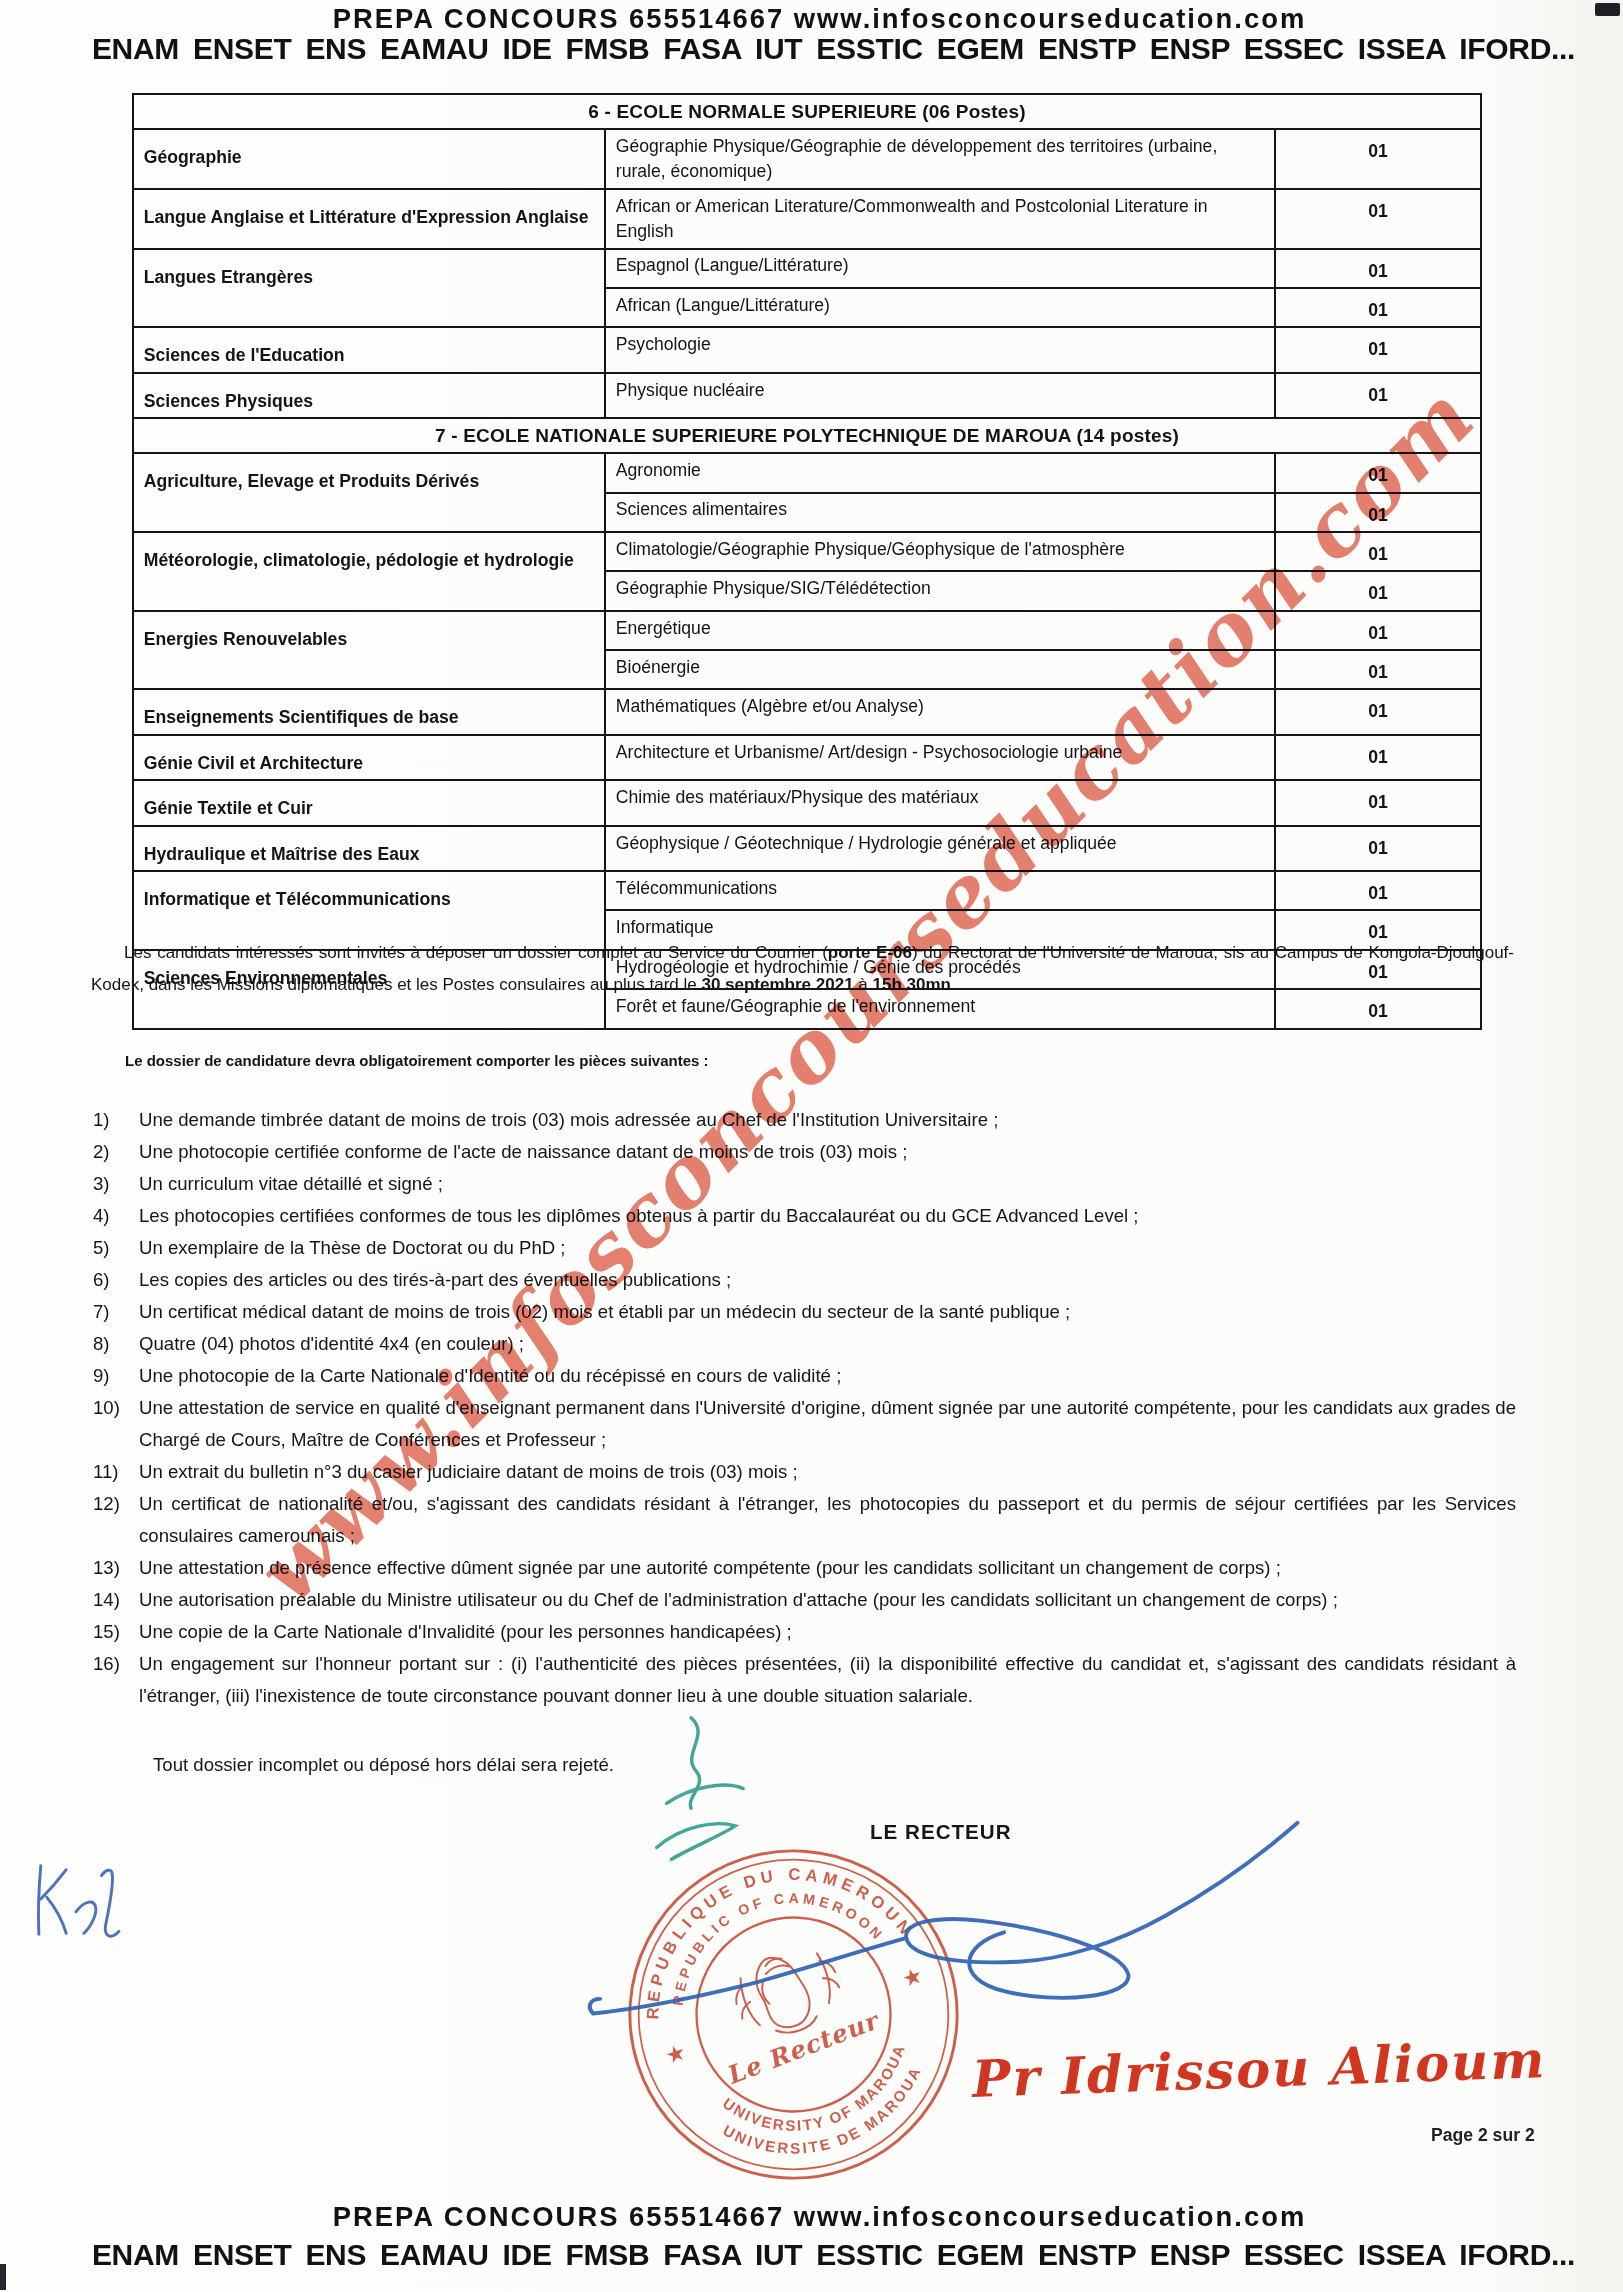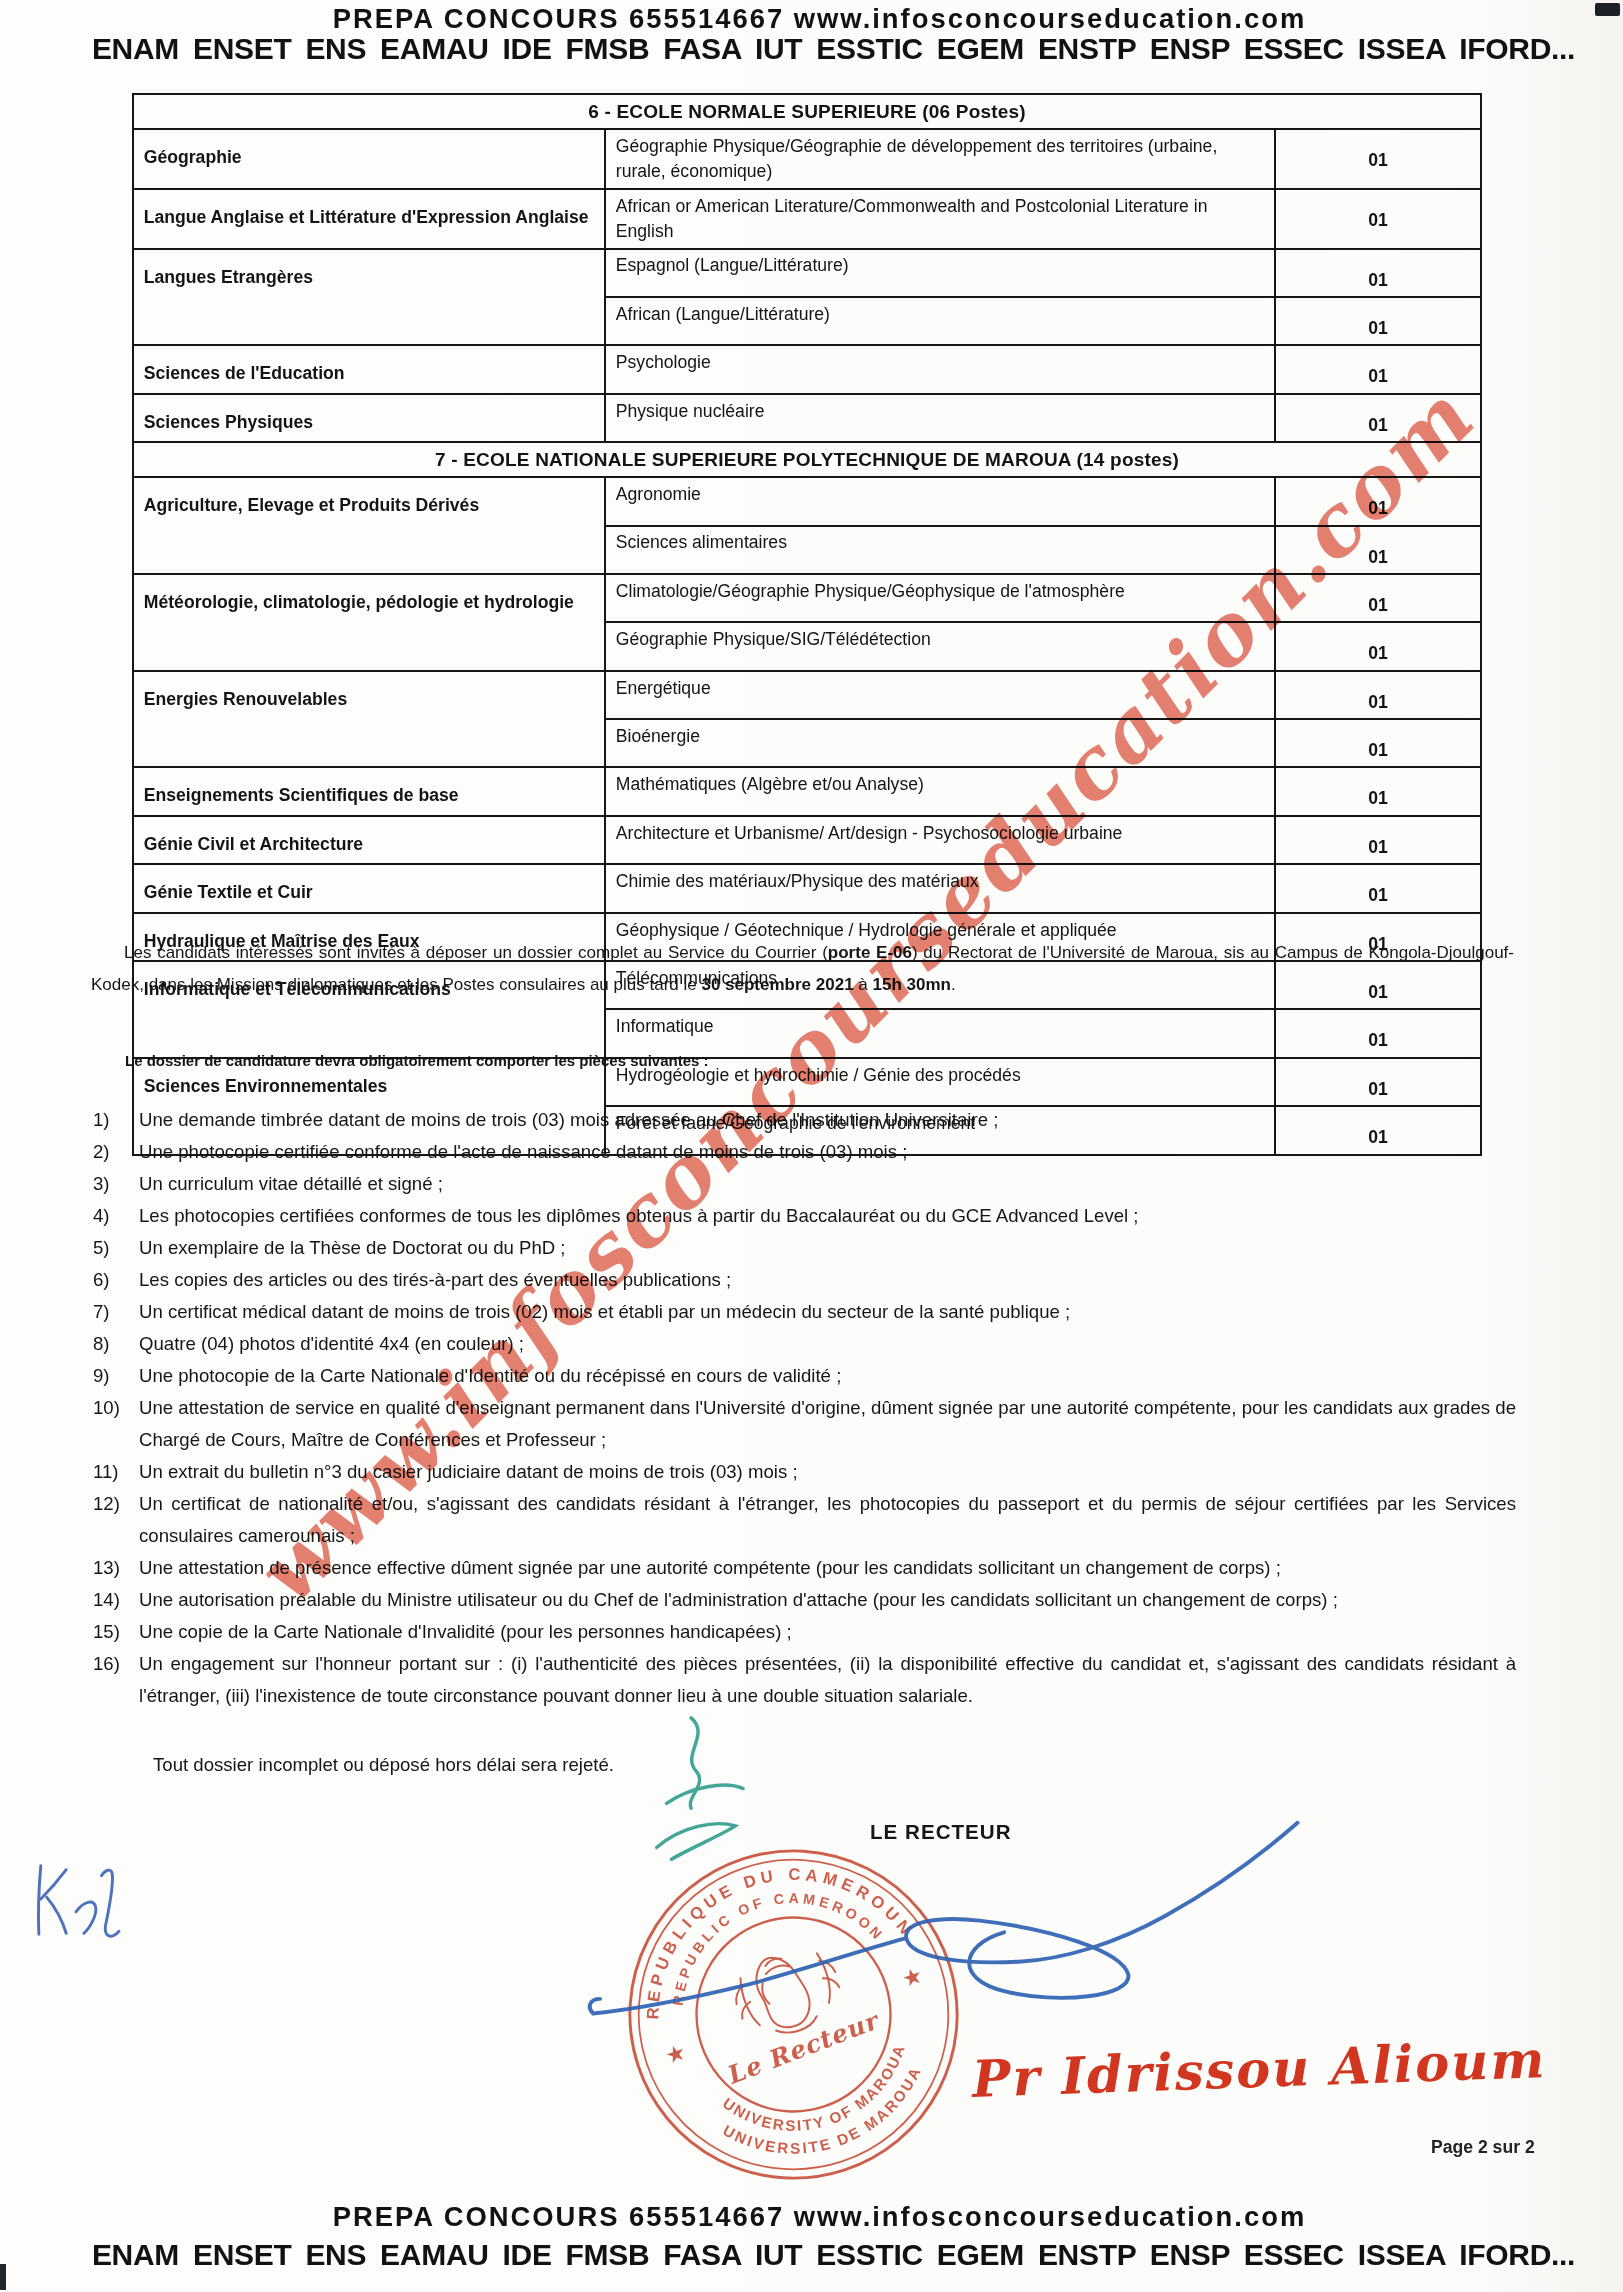--- a/index.html
+++ b/index.html
@@ -20,21 +20,21 @@
   
   .posts-table { position:absolute; left:132px; top:93px; width:1349px;
                  border-collapse:collapse; table-layout:fixed; }
   .posts-table td { border:2px solid #161616; font-size:17.6px; line-height:25.5px;
                     padding:2.9px 9.8px; color:#141414; }
   .posts-table tr.section-row td { text-align:center; font-weight:700; font-size:19px;
                     height:35px; padding:2px 3.9px; letter-spacing:0.2px; }
   .posts-table tr.data-row { height:34px; }
   .posts-table td.col1 { font-weight:700; vertical-align:top; padding-top:15px; }
   .posts-table td.col2 { vertical-align:top; padding-top:3.9px; }
-  .posts-table td.col3 { text-align:center; font-weight:700; vertical-align:top; padding-top:18px; }
+  .posts-table td.col3 { text-align:center; font-weight:700; vertical-align:top; padding-top:9px; }
   col.cg1 { width:472px; } col.cg2 { width:670px; } col.cg3 { width:206px; }
   
   .intro { position:absolute; left:91px; top:937px; width:1423px;
            font-size:17px; line-height:32px; text-align:justify; text-indent:33px; }
   .intro .b { font-weight:700; }
   .req-heading { position:absolute; left:125px; top:1045px; font-size:15px; font-weight:700;margin-top:7px; }
   .req-list { position:absolute; left:93px; top:1104px; width:1423px; font-size:18.6px; line-height:32px; }
   .req-item { position:relative; padding-left:46px; text-align:justify; }
   .req-num  { position:absolute; left:0; top:0; }
   .note { position:absolute; left:121px; top:1754px; font-size:18.6px;margin-left:32px; }
@@ -47,21 +47,21 @@
   .stamp .t-botout { font-size:15.5px; letter-spacing:2.5px; }
   .stamp .t-botin  { font-size:15.5px; letter-spacing:2px; }
   .stamp .stamp-star { font-size:20px; }
   .stamp .stamp-center { font-family:"DejaVu Serif",serif; font-style:italic; font-weight:700; font-size:25px; letter-spacing:1px; }
   .signature-svg { position:absolute; left:568px; top:1813px; width:745px; height:225px; z-index:11; }
   .recteur-name { position:absolute; left:972px; top:2039px; z-index:12;
                   font-family:"DejaVu Serif",serif; font-style:italic; font-weight:700;
                   font-size:51px; letter-spacing:2px; color:#d13621; transform:rotate(-2deg); white-space:nowrap; }
   .green-scribble { position:absolute; left:637px; top:1710px; width:118px; height:167px; z-index:11; }
   .kh-mark { position:absolute; left:27.4px; top:1858px; width:98px; height:88px; z-index:11; }
-  .page-indicator { position:absolute; left:1431px; top:2125px; font-size:17.6px; font-weight:600; color:#222;margin-top:12px; }
+  .page-indicator { position:absolute; left:1431px; top:2125px; font-size:17.6px; font-weight:600; color:#222; }
   
   .watermark { position:absolute; left:312px; top:1517px; height:108px; line-height:108px;
                transform:rotate(-45deg); transform-origin:0 100%;
                font-family:"DejaVu Serif",serif; font-style:italic; font-weight:700;
                font-size:84px; letter-spacing:2.9px; color:#dd5640; opacity:0.75;
                mix-blend-mode:multiply; white-space:nowrap; z-index:30; pointer-events:none; }
   
   .corner-mark-tr { position:absolute; right:2.9px; top:2.9px; width:25.5px; height:12.7px; background:#1c2026; border-radius:2px; }
   .edge-mark-bl { position:absolute; left:0; top:2264px; width:5.9px; height:25.5px; background:#23272c; }
 </style>

